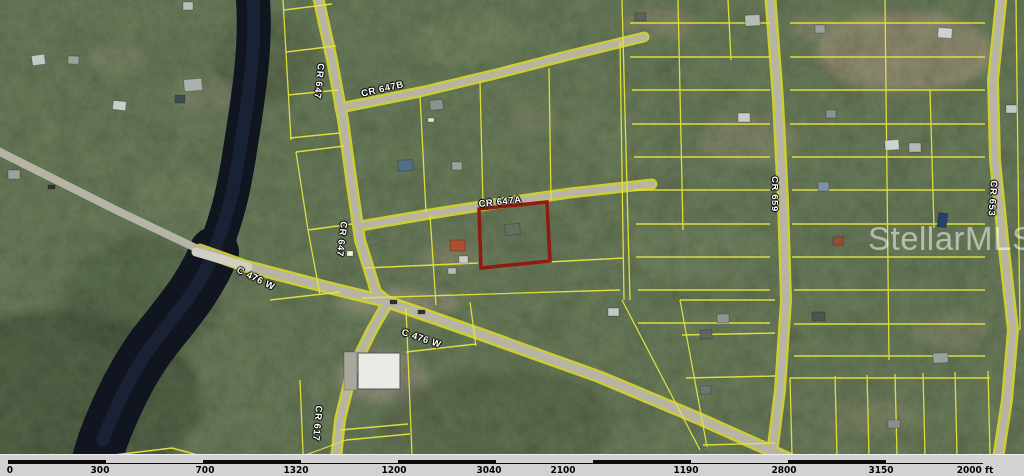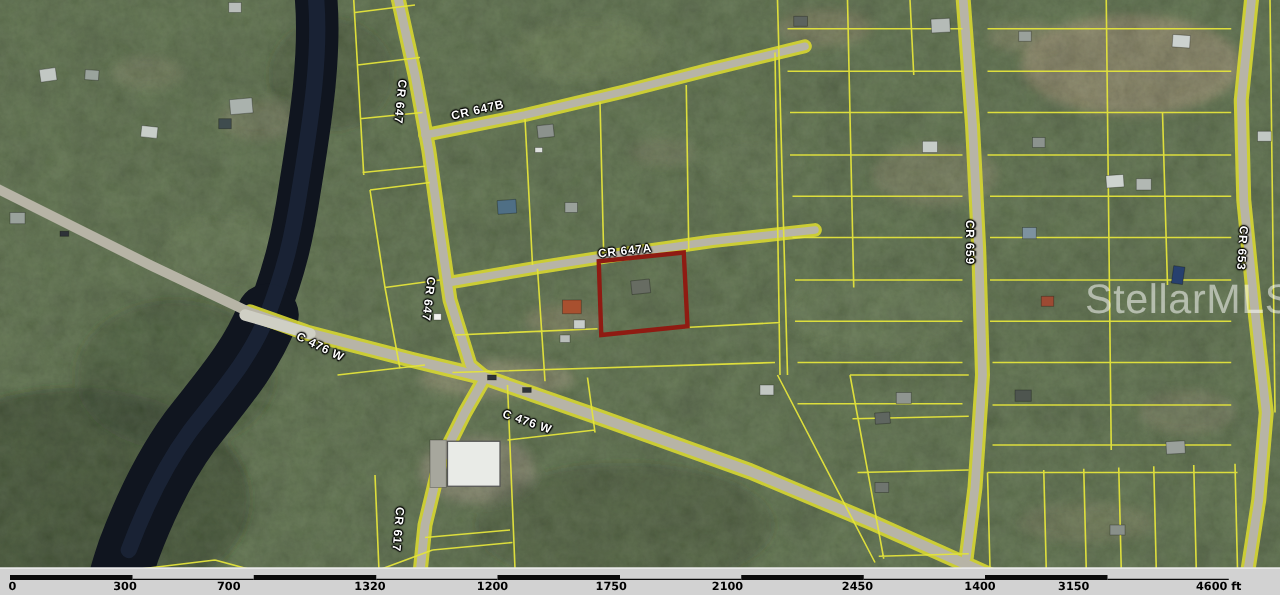--- a/index.html
+++ b/index.html
@@ -197,23 +197,23 @@
         <div class="seg o"></div>
       <div class="seg f"></div>
         <div class="seg o"></div>
         <div class="seg f"></div>
         <div class="seg o"></div>
       <div class="seg f"></div>
         <div class="seg o"></div>
     </div>
     <span class="tick" style="left:10px">0</span>
     <span class="tick" style="left:100px">300</span>
-    <span class="tick" style="left:183px">700</span>
+    <span class="tick" style="left:205px">700</span>
     <span class="tick" style="left:296px">1320</span>
     <span class="tick" style="left:394px">1200</span>
-    <span class="tick" style="left:489px">1750</span>
-    <span class="tick" style="left:582px">2100</span>
-    <span class="tick" style="left:686px">2450</span>
-    <span class="tick" style="left:784px">1400</span>
-    <span class="tick" style="left:859px">3150</span>
-    <span class="tick" style="left:975px">4600 ft</span>
+    <span class="tick" style="left:489px">3040</span>
+    <span class="tick" style="left:563px">2100</span>
+    <span class="tick" style="left:686px">1190</span>
+    <span class="tick" style="left:784px">2800</span>
+    <span class="tick" style="left:881px">3150</span>
+    <span class="tick" style="left:975px">2000 ft</span>
   </div>
 </div>
 
 </body></html>

